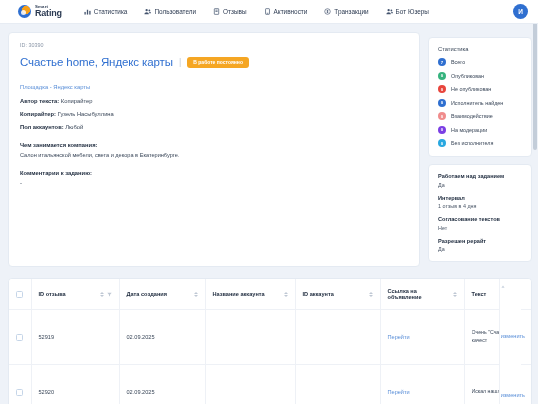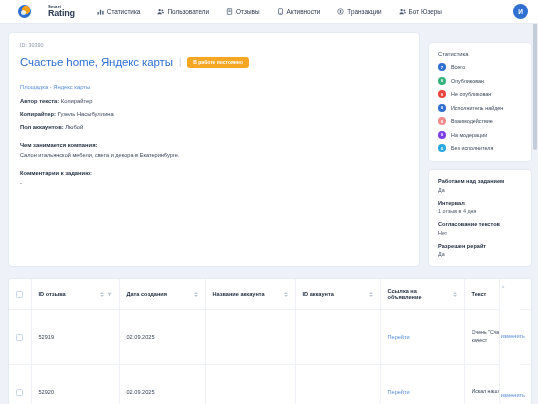--- a/index.html
+++ b/index.html
@@ -15,21 +15,21 @@
   .navbar {
     height: 24px;
     background: #ffffff;
     display: flex;
     align-items: center;
     padding: 0 10px 0 18px;
     border-bottom: 1px solid #e7ecf3;
     position: relative;
     z-index: 5;
   }
-  .brand { display: flex; align-items: center; gap: 17px; margin-right: 22px; }
+  .brand { display: flex; align-items: center; gap: 4px; margin-right: 22px; }
   .brand-mark {
     width: 13px; height: 13px; border-radius: 50%;
     background: radial-gradient(circle at 62% 38%, #f6a01a 0 34%, #2f6fd0 36% 100%);
     position: relative; flex: none;
   }
   .brand-mark::after {
     content: ""; position: absolute; left: 2.5px; top: 4.5px;
     width: 5px; height: 5px; border-radius: 50%; background: #fff; opacity: .85;
   }
   .brand-text { line-height: .92; }
@@ -45,21 +45,21 @@
   .avatar {
     margin-left: auto;
     width: 15px; height: 15px; border-radius: 50%;
     background: #2f6fd0; color: #fff;
     font-size: 6.5px; font-weight: bold;
     display: flex; align-items: center; justify-content: center;
     cursor: pointer;
   }
 
   
-  .page { display: flex; gap: 8px; padding: 8px 6px 0 8px; align-items: flex-end; }
+  .page { display: flex; gap: 8px; padding: 8px 6px 0 8px; align-items: center; }
 
   
   .card {
     flex: 1 1 auto;
     background: #fff;
     border: 1px solid #e4eaf2;
     border-radius: 4px;
     padding: 9px 11px 13px 11px;
     min-height: 235px;
   }

